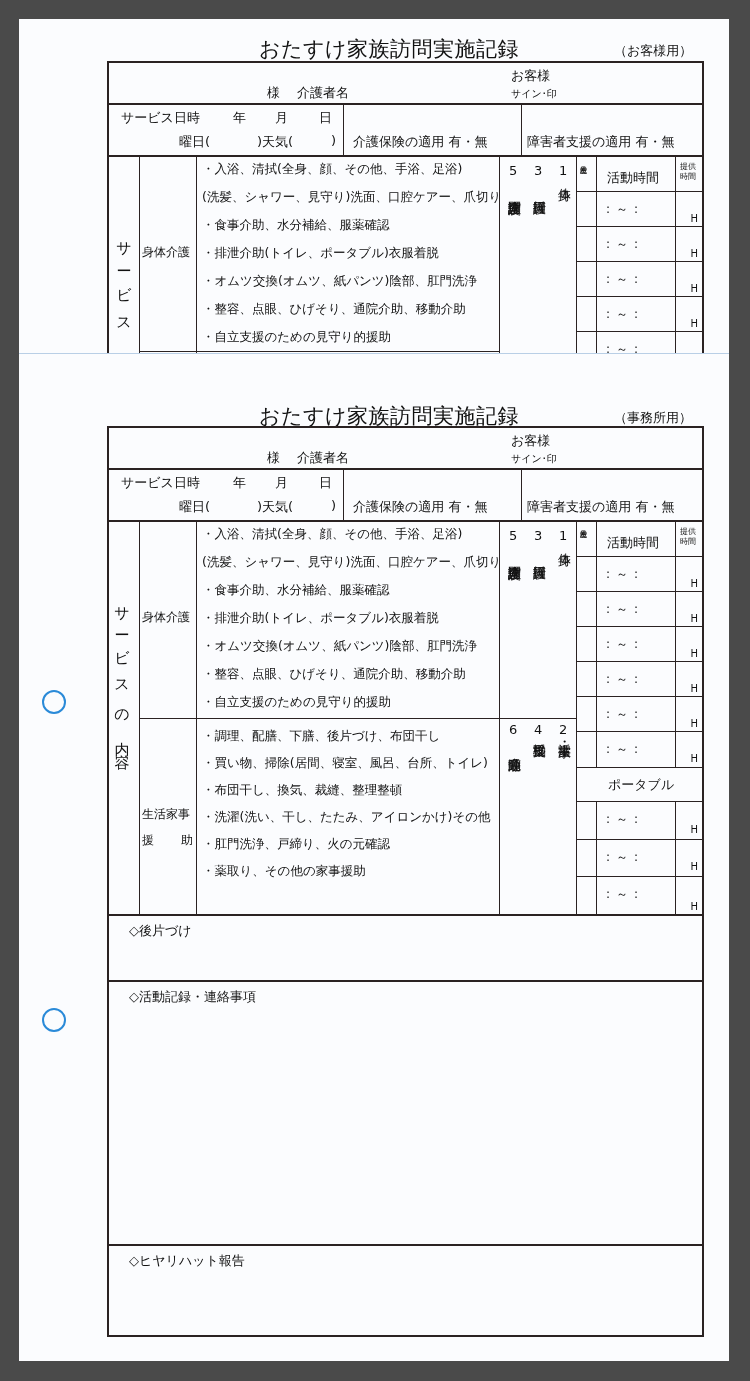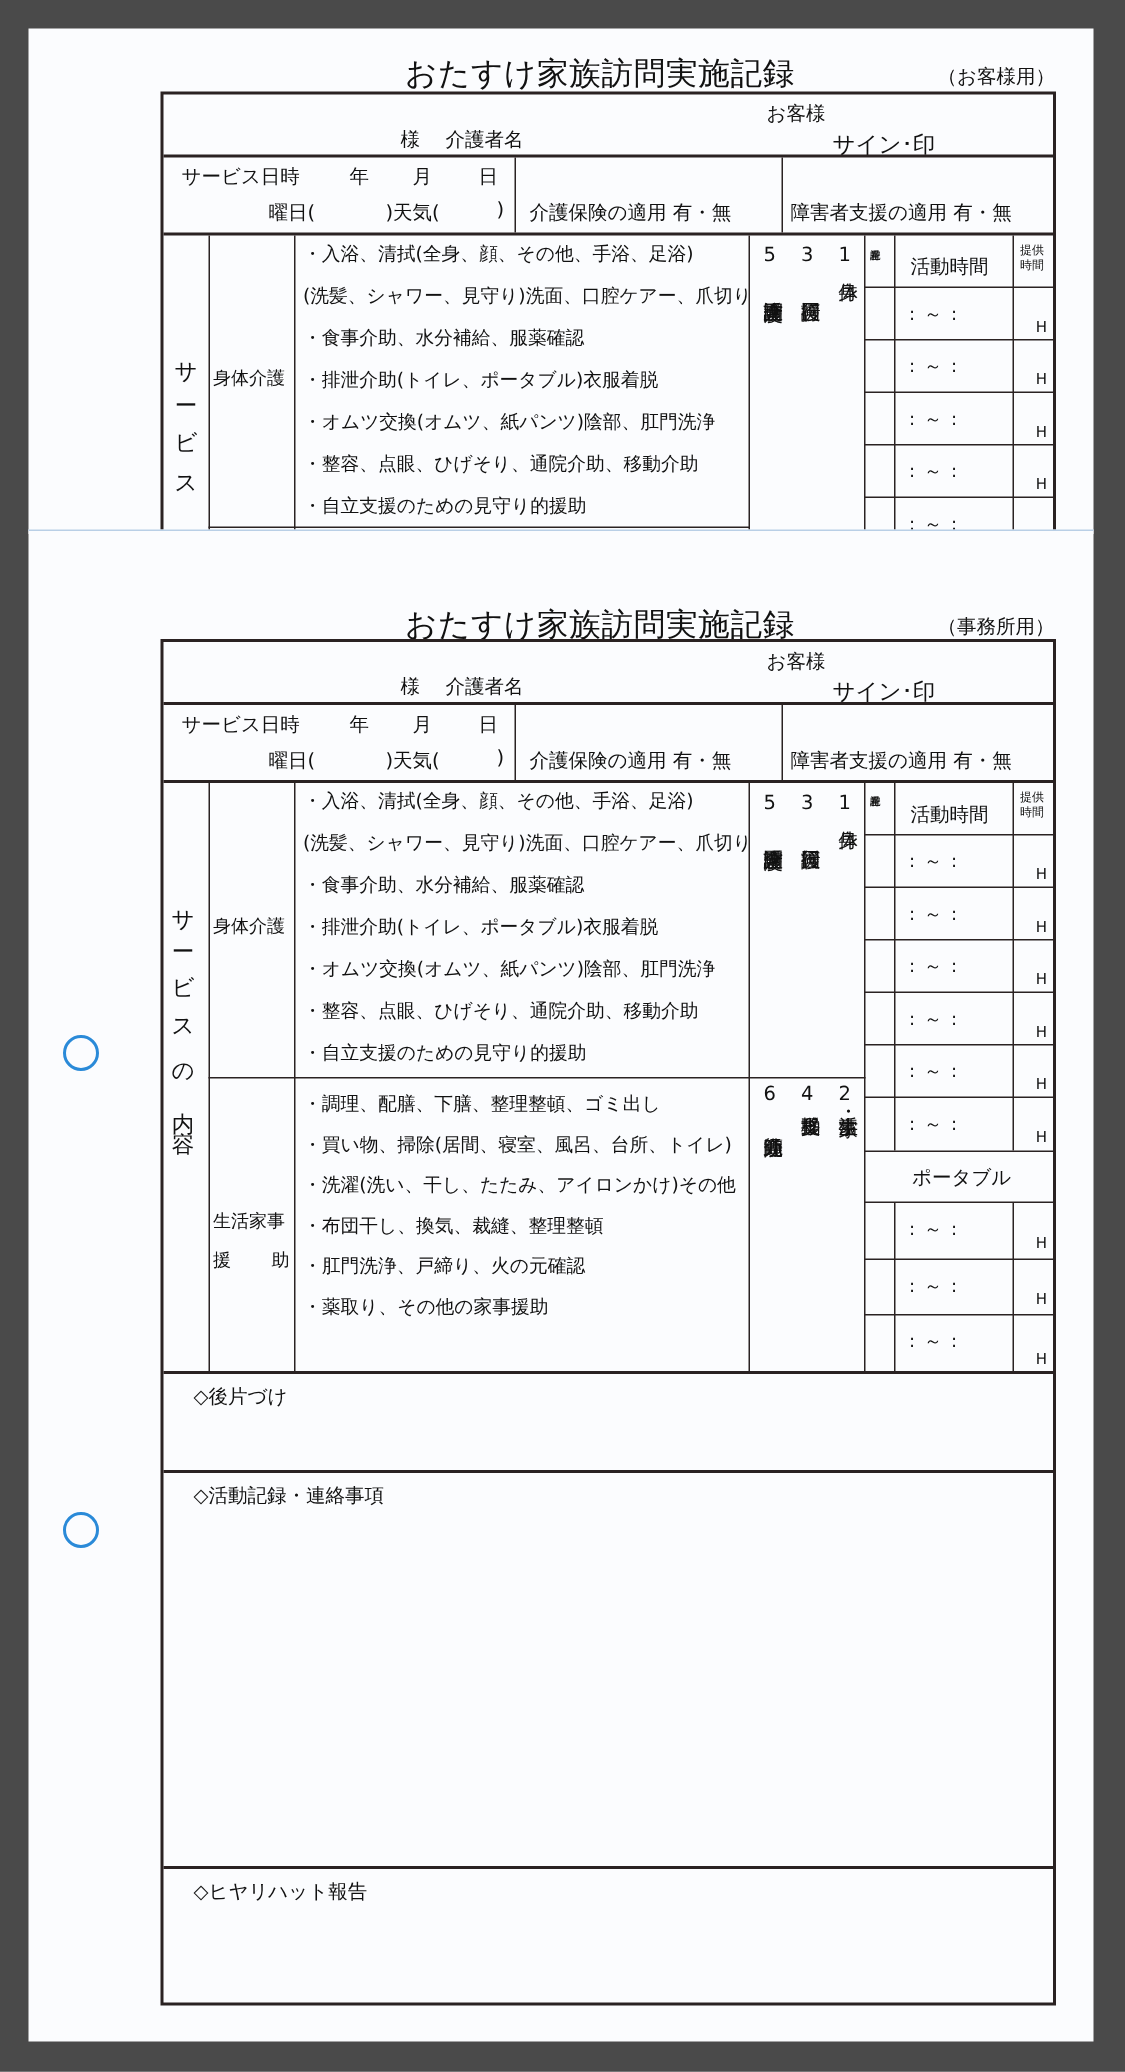--- a/index.html
+++ b/index.html
@@ -5,36 +5,36 @@
   * { box-sizing: border-box; margin: 0; padding: 0; }
   html, body { width: 750px; height: 1381px; background: #4a4a4a; overflow: hidden; }
   body { position: relative; font-family: "DejaVu Sans", "Liberation Sans", sans-serif; color: #111; }
 
   .sheet {
     position: absolute; left: 19px; width: 710px; background: #fbfcfe;
   }
   .sheet-top { top: 19px; height: 337px; overflow: hidden; }
   .sheet-bottom { top: 353px; height: 1008px; border-top: 1px solid #b9cfe6; }
 
-  .title-row { position: absolute; left: 11px; width: 710px; height: 40px; }
+  .title-row { position: absolute; left: 0; width: 710px; height: 40px; }
   .form-title {
     position: absolute; left: 240px; top: 8px; font-size: 21px; letter-spacing: 0.5px; color: #111;
   }
   .form-copy { position: absolute; left: 595px; top: 15px; font-size: 13px; color: #111; }
 
   .frame {
     position: absolute; left: 88px; width: 597px; border: 2px solid #2a2222; background: transparent;
   }
   .row { position: absolute; left: 0; width: 593px; }
   .hline { position: absolute; left: 0; width: 593px; height: 0; border-top: 2px solid #2a2222; }
   .hline.thin { border-top-width: 1px; }
   .vline { position: absolute; width: 0; border-left: 1px solid #2a2222; }
 
   .t { position: absolute; font-size: 13px; white-space: nowrap; color: #111; }
-  .t.sm { font-size: 15px; margin-left: 44px; }
+  .t.sm { font-size: 10px; }
   .t.xs { font-size: 8px; line-height: 8px; }
   .vert { writing-mode: vertical-rl; text-orientation: upright; letter-spacing: 0px; font-size: 13px; line-height: 14px; }
   .vert.big { font-size: 15px; letter-spacing: 14px; }
 
   .time-cell { position: absolute; left: 0; width: 100%; height: 35px; border-top: 1px solid #2a2222; }
   .time-range { position: absolute; left: 95px; top: 9px; font-size: 12px; letter-spacing: 6px; }
   .h-unit { position: absolute; right: 4px; bottom: 2px; font-size: 10px; }
 
   .punch { position: absolute; width: 24px; height: 24px; border: 2px solid #2a8ad8; border-radius: 50%; }
 
@@ -189,24 +189,24 @@
       <div class="t" style="position:static; font-size:12.5px; height:28px;">・オムツ交換(オムツ、紙パンツ)陰部、肛門洗浄</div>
       <div class="t" style="position:static; font-size:12.5px; height:28px;">・整容、点眼、ひげそり、通院介助、移動介助</div>
       <div class="t" style="position:static; font-size:12.5px; height:28px;">・自立支援のための見守り的援助</div>
     </div>
     <div class="hline thin" style="top:290px; left:30px; width:438px;"></div>
 
     <span class="t" style="left:33px; top:378px; font-size:12px;">生活家事</span>
     <span class="t" style="left:33px; top:404px; font-size:12px;">援</span>
     <span class="t" style="left:72px; top:404px; font-size:12px;">助</span>
     <div style="position:absolute; left:93px; top:300px;">
-      <div class="t" style="position:static; font-size:12.5px; height:27px;">・調理、配膳、下膳、整理整頓、ゴミ出し</div>
+      <div class="t" style="position:static; font-size:12.5px; height:27px;">・調理、配膳、下膳、後片づけ、布団干し</div>
       <div class="t" style="position:static; font-size:12.5px; height:27px;">・買い物、掃除(居間、寝室、風呂、台所、トイレ)</div>
+      <div class="t" style="position:static; font-size:12.5px; height:27px;">・布団干し、換気、裁縫、整理整頓</div>
       <div class="t" style="position:static; font-size:12.5px; height:27px;">・洗濯(洗い、干し、たたみ、アイロンかけ)その他</div>
-      <div class="t" style="position:static; font-size:12.5px; height:27px;">・布団干し、換気、裁縫、整理整頓</div>
       <div class="t" style="position:static; font-size:12.5px; height:27px;">・肛門洗浄、戸締り、火の元確認</div>
       <div class="t" style="position:static; font-size:12.5px; height:27px;">・薬取り、その他の家事援助</div>
     </div>
 
     <span class="t" style="left:400px; top:100px;">5</span>
     <span class="t" style="left:425px; top:100px;">3</span>
     <span class="t" style="left:450px; top:100px;">1</span>
     <div class="vert" style="position:absolute; left:398px; top:128px;">重度訪問介護</div>
     <div class="vert" style="position:absolute; left:423px; top:128px;">同行援護</div>
     <div class="vert" style="position:absolute; left:448px; top:115px;">身体</div>

